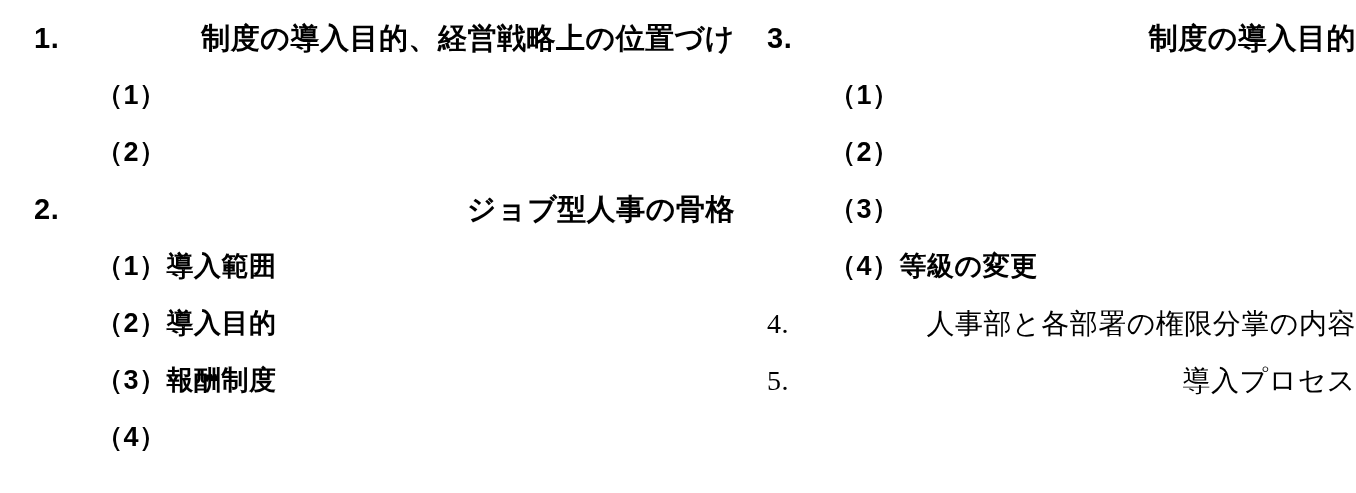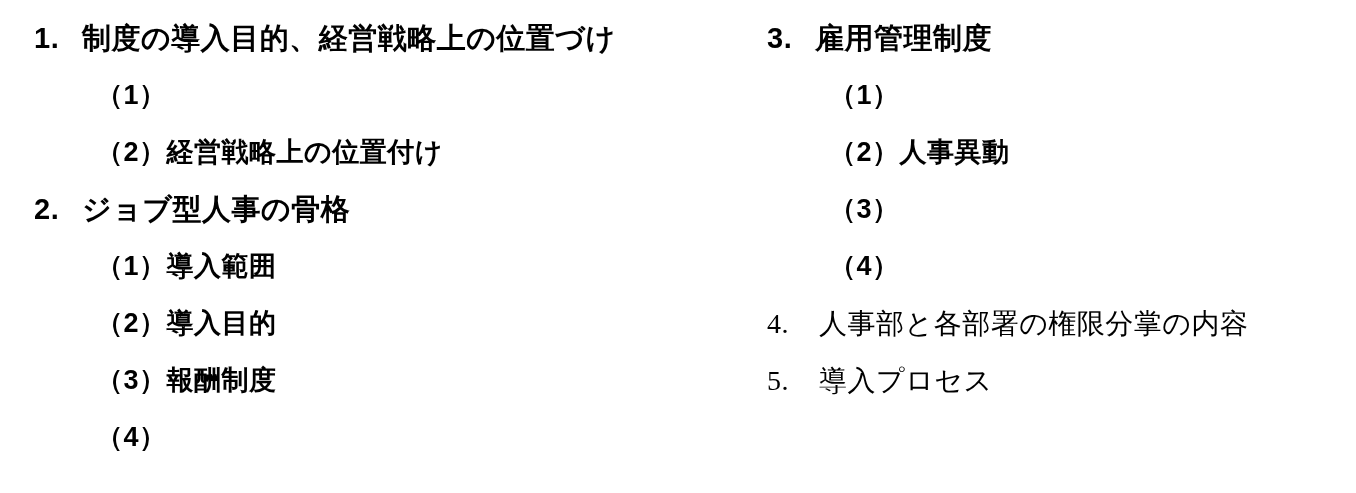--- a/index.html
+++ b/index.html
@@ -58,20 +58,21 @@
     letter-spacing: 0.5px;
   }
   .level1 .marker {
     width: 48px;
     flex: 0 0 48px;
     text-align: left;
     font-weight: bold;
   }
   .level1 .text {
     flex: 1 1 auto;
+    text-align: right;
   }
   
   .level2 {
     font-weight: bold;
     font-size: 27px;
     line-height: 57px;
     letter-spacing: 0.5px;
     padding-left: 62px;
   }
   .level2 .marker {
@@ -108,21 +109,20 @@
           <span class="marker">1.</span>
           <span class="text">制度の導入目的、経営戦略上の位置づけ</span>
         </li>
 
         <li class="item level2">
           <span class="marker">（1）</span>
         </li>
 
         <li class="item level2">
           <span class="marker">（2）</span>
-          <span class="text">経営戦略上の位置付け</span>
         </li>
 
         <li class="item level1">
           <span class="marker">2.</span>
           <span class="text">ジョブ型人事の骨格</span>
         </li>
 
         <li class="item level2">
           <span class="marker">（1）</span>
           <span class="text">導入範囲</span>
@@ -143,38 +143,38 @@
         </li>
 
       </ul>
     </div>
 
     <div class="column column-right">
       <ul class="outline-list">
 
         <li class="item level1">
           <span class="marker">3.</span>
-          <span class="text">雇用管理制度</span>
+          <span class="text">制度の導入目的</span>
         </li>
 
         <li class="item level2">
           <span class="marker">（1）</span>
         </li>
 
         <li class="item level2">
           <span class="marker">（2）</span>
-          <span class="text">人事異動</span>
         </li>
 
         <li class="item level2">
           <span class="marker">（3）</span>
         </li>
 
         <li class="item level2">
           <span class="marker">（4）</span>
+          <span class="text">等級の変更</span>
         </li>
 
         <li class="item level1 serif">
           <span class="marker">4.</span>
           <span class="text">人事部と各部署の権限分掌の内容</span>
         </li>
 
         <li class="item level1 serif">
           <span class="marker">5.</span>
           <span class="text">導入プロセス</span>

